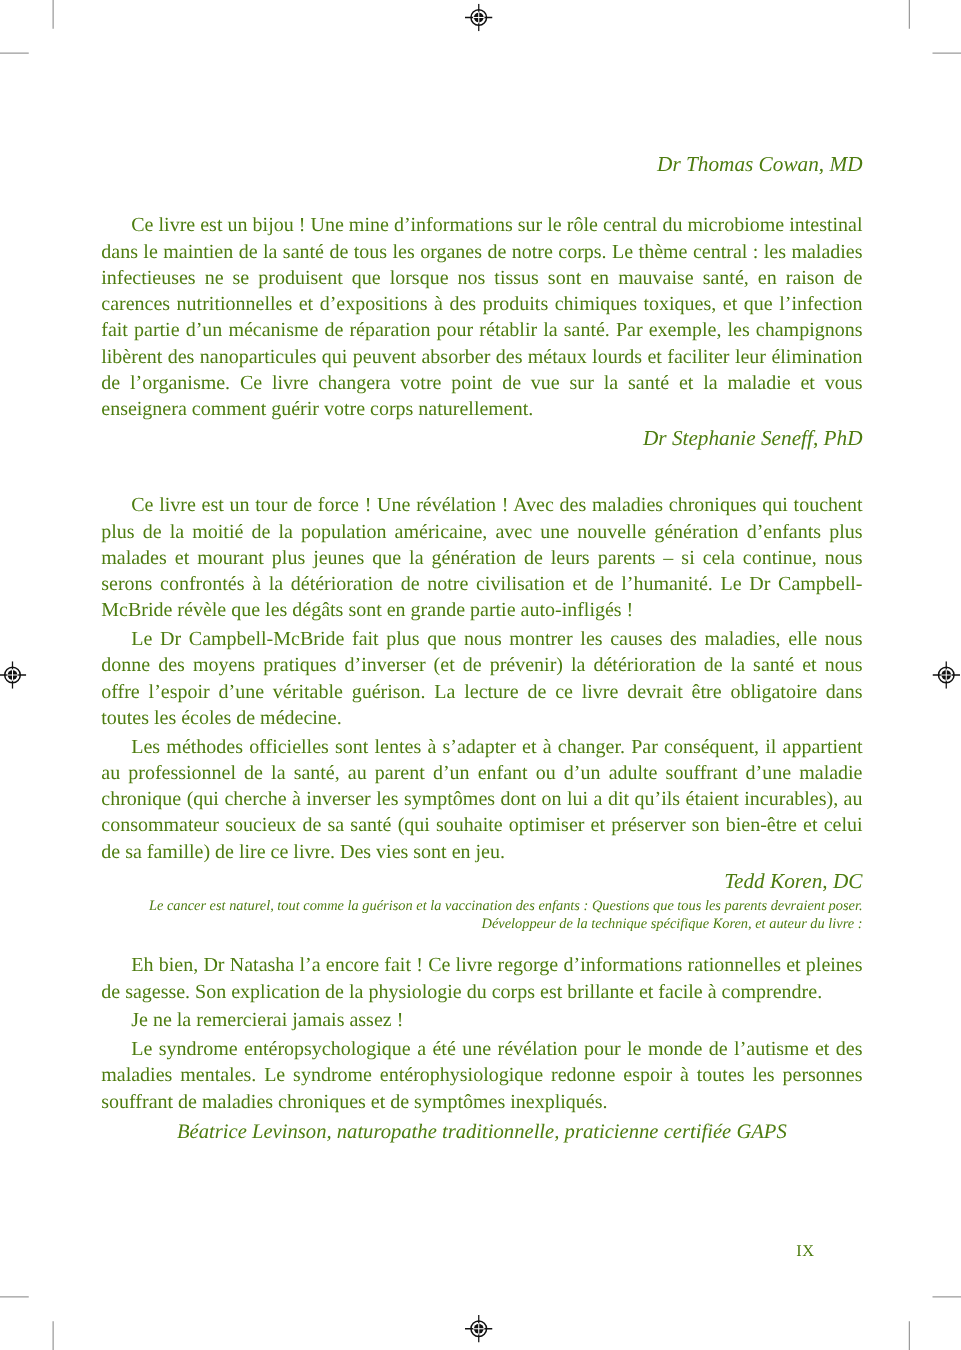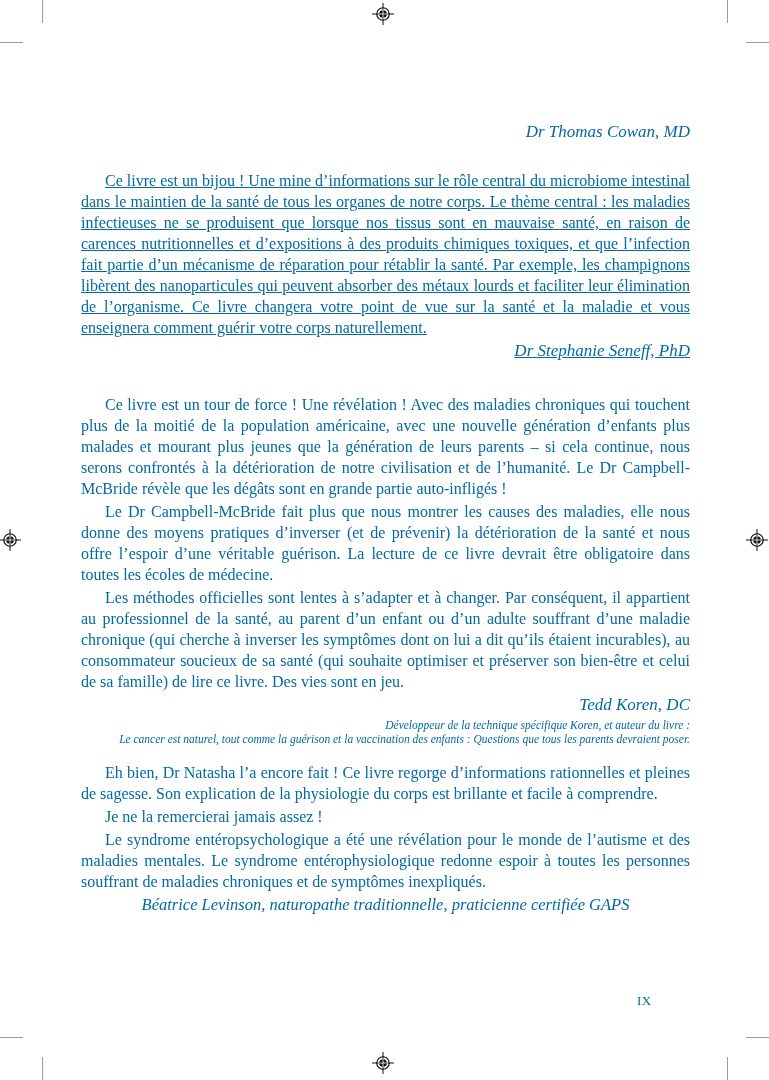--- a/index.html
+++ b/index.html
@@ -3,21 +3,21 @@
 <meta charset="utf-8">
 <style>
   html, body { margin: 0; padding: 0; background: #ffffff; }
   .sheet {
     position: relative;
     width: 769px;
     height: 1080px;
     background: #ffffff;
     overflow: hidden;
     font-family: "Liberation Serif", serif;
-    color: #0369a1;
+    color: #4d7c0f;
   }
 
   
   .regmark { position: absolute; }
   .crop { position: absolute; background: #9b9b9b; }
   .crop.v { width: 1px; height: 23px; }
   .crop.h { width: 23px; height: 1px; }
 
   
   .text-block {
@@ -27,21 +27,21 @@
     top: 121px;
   }
   p.body {
     margin: 0;
     font-size: 16px;
     line-height: 21px;
     text-align: justify;
     text-indent: 24px;
   }
   .group { margin-top: 32px; }
-  .group.first { margin-top: 0; text-decoration: underline; }
+  .group.first { margin-top: 0; }
   .group p.body + p.body { margin-top: 2px; }
 
   .attribution {
     margin: 2px 0 0 0;
     font-style: italic;
     font-size: 17px;
     line-height: 22px;
     text-align: right;
   }
   .attribution.standalone { margin: 0 0 27px 0; }
@@ -118,22 +118,22 @@
       <p class="body">Ce livre est un bijou&nbsp;! Une mine d’informations sur le rôle central du microbiome intestinal dans le maintien de la santé de tous les organes de notre corps. Le thème central&nbsp;: les maladies infectieuses ne se produisent que lorsque nos tissus sont en mauvaise santé, en raison de carences nutritionnelles et d’expositions à des produits chimiques toxiques, et que l’infection fait partie d’un mécanisme de réparation pour rétablir la santé. Par exemple, les champignons libèrent des nanoparticules qui peuvent absorber des métaux lourds et faciliter leur élimination de l’organisme. Ce livre changera votre point de vue sur la santé et la maladie et vous enseignera comment guérir votre corps naturellement.</p>
       <p class="attribution">Dr Stephanie Seneff, PhD</p>
     </section>
 
     <section class="group">
       <p class="body">Ce livre est un tour de force&nbsp;! Une révélation&nbsp;! Avec des maladies chroniques qui touchent plus de la moitié de la population américaine, avec une nouvelle génération d’enfants plus malades et mourant plus jeunes que la génération de leurs parents – si cela continue, nous serons confrontés à la détérioration de notre civilisation et de l’humanité. Le Dr Campbell-McBride révèle que les dégâts sont en grande partie auto-infligés&nbsp;!</p>
       <p class="body">Le Dr Campbell-McBride fait plus que nous montrer les causes des maladies, elle nous donne des moyens pratiques d’inverser (et de prévenir) la détérioration de la santé et nous offre l’espoir d’une véritable guérison. La lecture de ce livre devrait être obligatoire dans toutes les écoles de médecine.</p>
       <p class="body">Les méthodes officielles sont lentes à s’adapter et à changer. Par conséquent, il appartient au professionnel de la santé, au parent d’un enfant ou d’un adulte souffrant d’une maladie chronique (qui cherche à inverser les symptômes dont on lui a dit qu’ils étaient incurables), au consommateur soucieux de sa santé (qui souhaite optimiser et préserver son bien-être et celui de sa famille) de lire ce livre. Des vies sont en jeu.</p>
       <p class="attribution">Tedd Koren, DC</p>
       <div class="attribution-note">
+        <div>Le cancer est naturel, tout comme la guérison et la vaccination des enfants&nbsp;: Questions que tous les parents devraient poser.</div>
         <div>Développeur de la technique spécifique Koren, et auteur du livre&nbsp;:</div>
-        <div>Le cancer est naturel, tout comme la guérison et la vaccination des enfants&nbsp;: Questions que tous les parents devraient poser.</div>
       </div>
     </section>
 
     <section class="group" style="margin-top:16px;">
       <p class="body">Eh bien, Dr Natasha l’a encore fait&nbsp;! Ce livre regorge d’informations rationnelles et pleines de sagesse. Son explication de la physiologie du corps est brillante et facile à comprendre.</p>
       <p class="body">Je ne la remercierai jamais assez&nbsp;!</p>
       <p class="body">Le syndrome entéropsychologique a été une révélation pour le monde de l’autisme et des maladies mentales. Le syndrome entérophysiologique redonne espoir à toutes les personnes souffrant de maladies chroniques et de symptômes inexpliqués.</p>
       <p class="attribution final">Béatrice Levinson, naturopathe traditionnelle, praticienne certifiée GAPS</p>
     </section>
 

